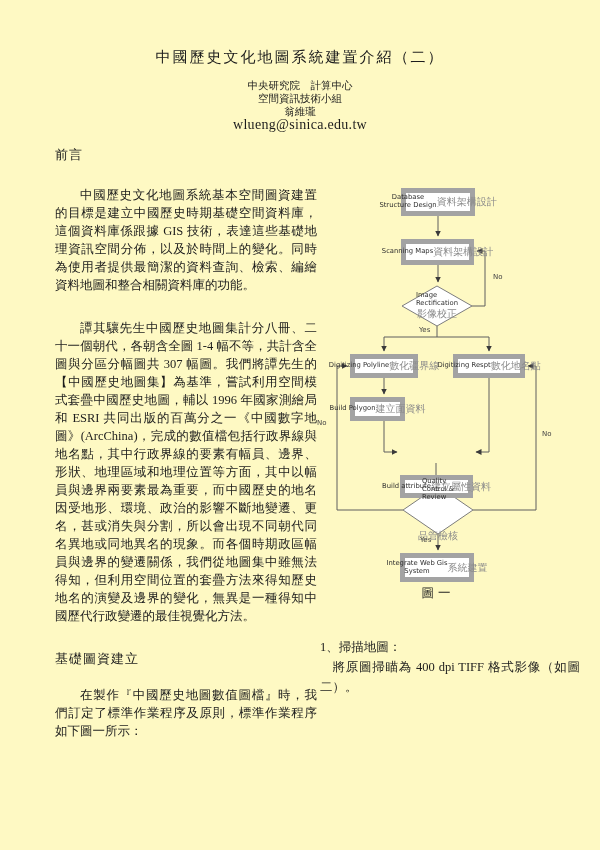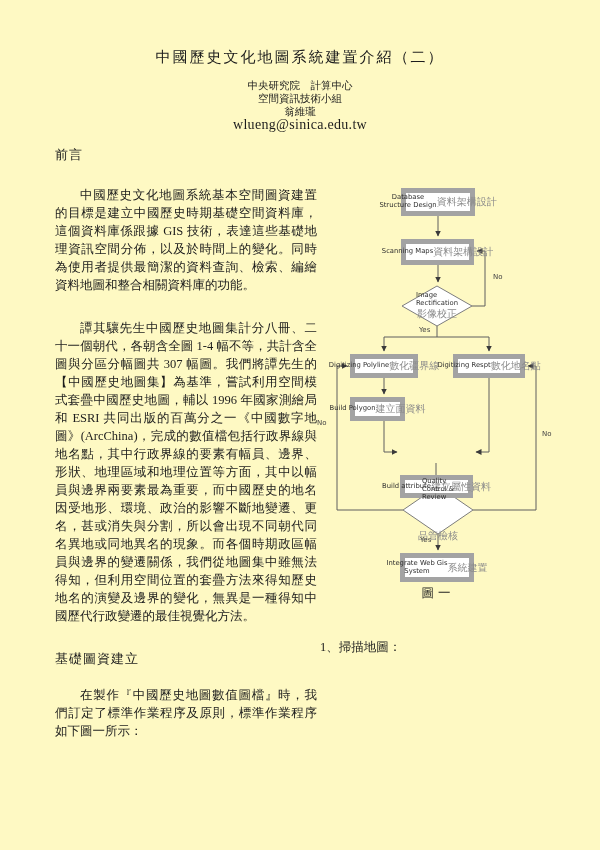--- a/index.html
+++ b/index.html
@@ -175,15 +175,16 @@
     <span class="fc-label" style="left:178px;top:93px;">No</span>
     <span class="fc-label" style="left:2px;top:239px;">No</span>
     <span class="fc-label" style="left:227px;top:250px;">No</span>
     <span class="fc-label" style="left:105px;top:356px;">Yes</span>
 
     <div class="fc-caption">圖一</div>
   </div>
 
   <div class="right-col-text">
     <p class="step-title">1、掃描地圖：</p>
+    <p class="step-body">將原圖掃瞄為 400 dpi TIFF 格式影像（如圖二）。</p>
   </div>
 
 </div>
 
 </body></html>

